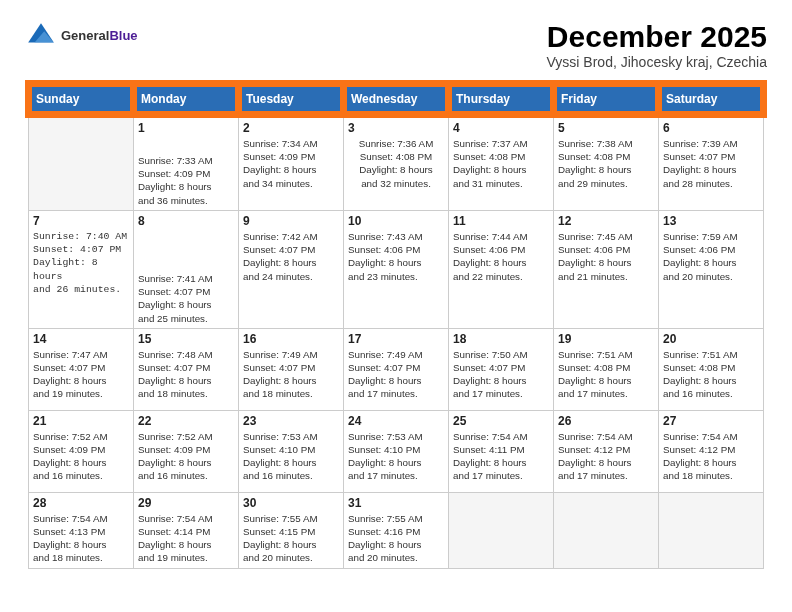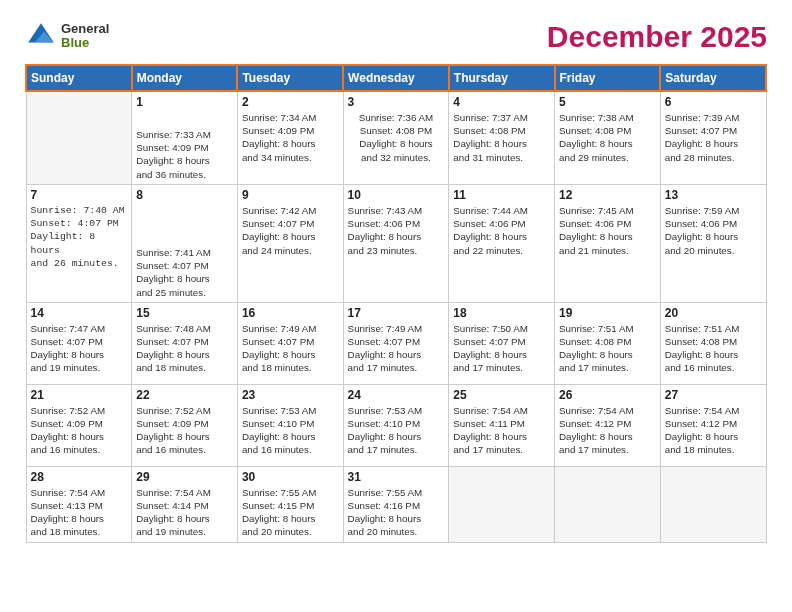--- a/index.html
+++ b/index.html
@@ -22,56 +22,56 @@
       align-items: flex-start;
       margin-bottom: 10px;
     }
     .logo {
       display: flex;
       align-items: center;
       gap: 4px;
     }
     .logo-text {
       display: flex;
-      flex-direction: column;
+      flex-direction: row;
       font-size: 13px;
       font-weight: bold;
       line-height: 1.1;
     }
     .logo-text .general { color: #333; }
-    .logo-text .blue { color: #4d7c0f; }
+    .logo-text .blue { color: #4c1d95; }
     .logo-icon {
       width: 32px;
       height: 32px;
     }
     .title-block {
       text-align: right;
     }
     .month-title {
       font-size: 30px;
       font-weight: bold;
-      color: #be185d;
+      color: #000000;
     }
     .subtitle {
       font-size: 14px;
       color: #444;
     }
     .calendar {
       width: 100%;
       border-collapse: collapse;
       font-size: 10.5px;
     }
     .calendar th {
       background: #2a6db5;
       color: #fff;
       padding: 5px 4px;
       text-align: left;
       font-size: 12px;
       font-weight: bold;
-      border: 2px solid #f97316;
+      border: 7px solid #f97316;
     }
     .calendar td {
       border: 1px solid #ccc;
       vertical-align: top;
       padding: 3px 4px;
       width: calc(100% / 7);
       height: 82px;
       background: #fff;
     }
     .calendar td.empty {
@@ -105,20 +105,21 @@
         <polygon points="20,4 36,28 4,28" fill="#1a6ab8"></polygon>
         <polygon points="24,14 36,28 12,28" fill="#5ba3e0" opacity="0.7"></polygon>
       </svg>
       <div class="logo-text">
         <span class="general">General</span>
         <span class="blue">Blue</span>
       </div>
     </div>
     <div class="title-block">
       <div class="month-title">December 2025</div>
+      <div class="subtitle">Vyssi Brod, Jihocesky kraj, Czechia</div>
     </div>
   </div>
 
   <table class="calendar">
     <thead>
       <tr>
         <th>Sunday</th>
         <th>Monday</th>
         <th>Tuesday</th>
         <th>Wednesday</th>

